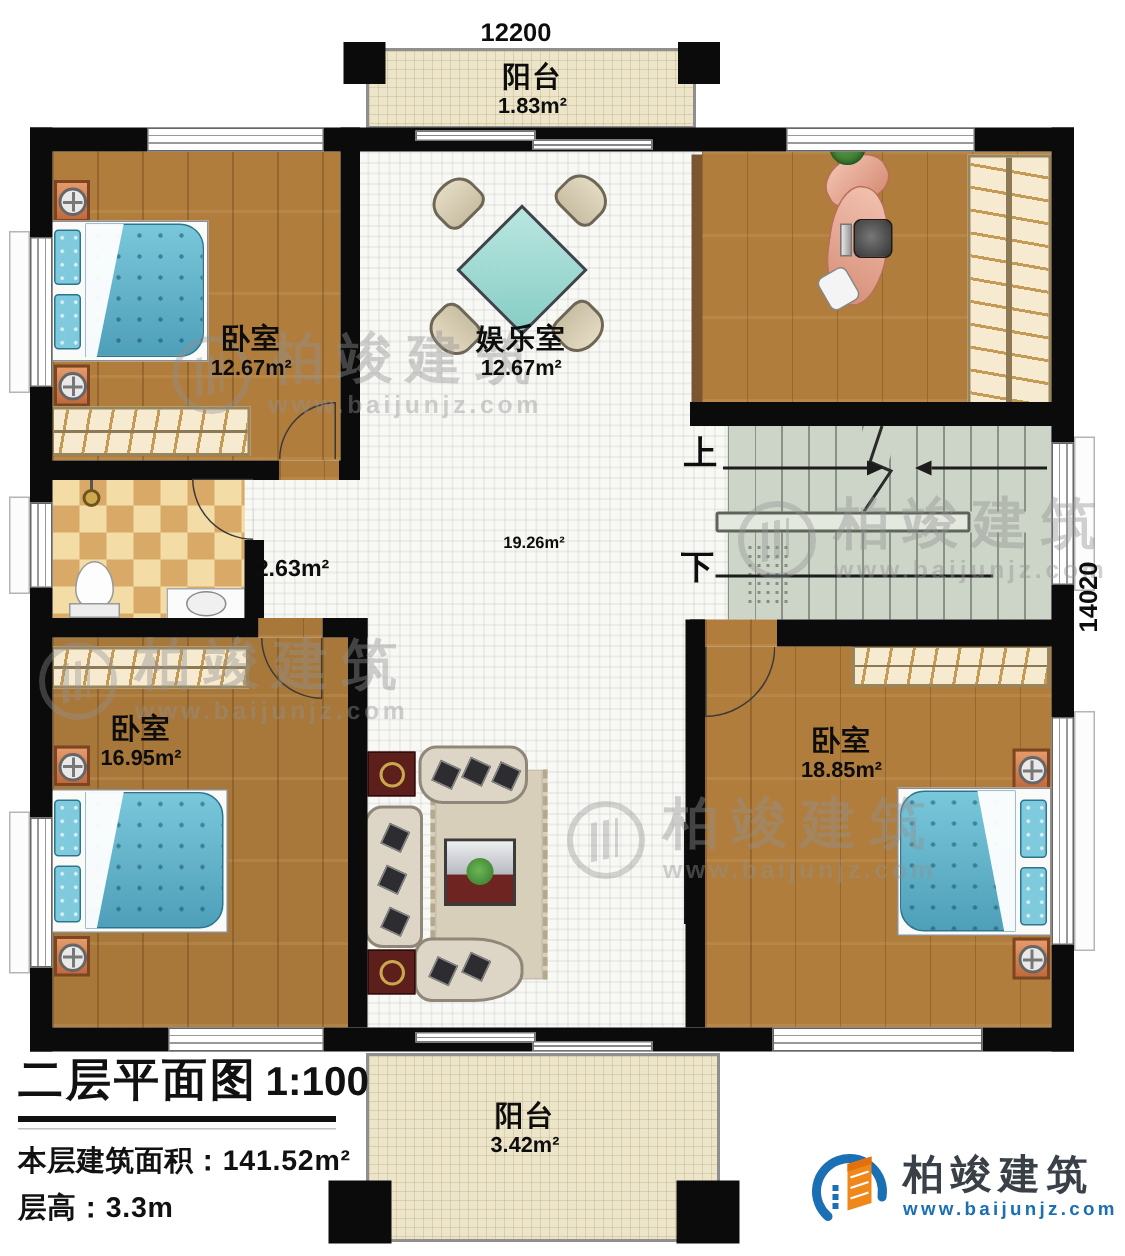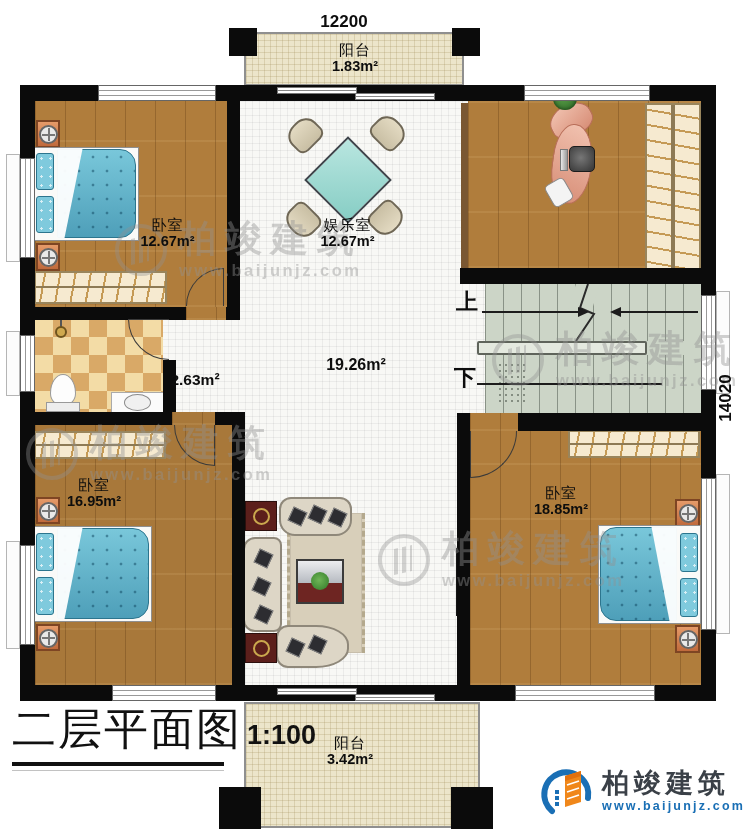--- a/index.html
+++ b/index.html
@@ -63,33 +63,33 @@
     background-size:14px 14px,100% 100%}
   .bed-fold{position:absolute;background:#fff;opacity:.95}
   .sofa{position:absolute;background:#ddd6c6;border:2px solid #8f887a;box-sizing:border-box;z-index:2}
   .cushion{position:absolute;width:13px;height:13px;background:#2d2d31;border:1px solid #888;transform:rotate(25deg)}
   .chair{position:absolute;width:33px;height:29px;background:linear-gradient(180deg,#e3dac2,#c9bfa4);
     border:2px solid #6f6755;border-radius:45% 45% 25% 25%;box-sizing:border-box;z-index:2}
   .side-table{position:absolute;background:#5c1f1b;border:1px solid #2c0f0d;box-sizing:border-box;z-index:2}
   .side-table::before{content:"";position:absolute;left:50%;top:50%;width:13px;height:13px;margin:-8px 0 0 -8px;border:2px solid #caa84e;border-radius:50%}
   
   .room-label{position:absolute;text-align:center;color:#0d0d0d;z-index:6}
-  .rn{display:block;font-size:15px;font-weight:400;letter-spacing:1px;line-height:1.15}
+  .rn{display:block;font-size:19px;font-weight:700;letter-spacing:1px;line-height:1.15}
   .ra{display:block;font-size:14.5px;font-weight:700}
   .stair-label{position:absolute;font-size:22px;font-weight:700;color:#0d0d0d;z-index:6;line-height:1}
   .dim{position:absolute;font-size:17px;font-weight:700;color:#0d0d0d;z-index:6;text-align:center}
   .wm{position:absolute;display:flex;align-items:center;gap:12px;color:rgba(145,145,145,.42);z-index:5;white-space:nowrap}
   .wm-icon{width:52px;height:52px;border:4px solid rgba(145,145,145,.38);border-radius:50%;position:relative;flex:none;box-sizing:border-box}
   .wm-icon::after{content:"";position:absolute;left:12px;top:9px;width:18px;height:26px;transform:skewY(-12deg);
     background:repeating-linear-gradient(90deg,rgba(145,145,145,.38) 0 4px,transparent 4px 8px)}
   .wm-big{font-size:37px;font-weight:700;letter-spacing:9px;line-height:1}
   .wm-url{font-size:16.5px;font-weight:700;letter-spacing:2.5px;margin-top:4px}
   .tb{position:absolute;left:12px;top:700px;z-index:6}
   .tb-row{display:flex;align-items:baseline;gap:5px}
-  .tb-title{font-size:44px;font-weight:400;letter-spacing:2px}
+  .tb-title{font-size:30px;font-weight:700;letter-spacing:2px}
   .tb-scale{font-size:27px;font-weight:700}
   .tb-line1{width:212px;height:4px;background:#111;margin-top:3px}
   .tb-line2{width:212px;height:1px;background:#c2c2c2;margin-top:4px}
   .tb-meta{font-size:19px;font-weight:700;margin-top:8px;letter-spacing:.5px}
   .logo{position:absolute;left:540px;top:764px;display:flex;align-items:center;gap:8px;z-index:6}
   .logo-texts{display:flex;flex-direction:column}
   .logo-name{font-size:27px;font-weight:700;color:#3a4047;letter-spacing:5px;line-height:1.05}
   .logo-url{font-size:12.5px;font-weight:700;color:#1a6fb5;letter-spacing:2.2px;margin-top:2px}
 </style>
 </head>
@@ -291,21 +291,21 @@
   <div class="room-label" style="left:290px;top:216px;width:115px">
     <span class="rn">娱乐室</span>
     <span class="ra">12.67m²</span>
   </div>
   <div class="room-label" style="left:495px;top:216px;width:170px">
   </div>
   <div class="room-label" style="left:155px;top:371px;width:80px">
     <span class="ra" style="font-size:15.5px">2.63m²</span>
   </div>
   <div class="room-label" style="left:306px;top:356px;width:100px">
-    <span class="ra" style="font-size:16px">19.26m²</span>
+    <span class="ra" style="font-size:11px">19.26m²</span>
   </div>
   <div class="room-label" style="left:38px;top:476px;width:112px">
     <span class="rn">卧室</span>
     <span class="ra">16.95m²</span>
   </div>
   <div class="room-label" style="left:505px;top:484px;width:112px">
     <span class="rn">卧室</span>
     <span class="ra">18.85m²</span>
   </div>
   <div class="room-label" style="left:295px;top:734px;width:110px">
@@ -316,20 +316,26 @@
   <div class="dim" style="left:294px;top:12px;width:100px">12200</div>
   <div class="dim" style="left:686px;top:388px;width:80px;transform:rotate(-90deg)">14020</div>
 
   <div class="tb">
     <div class="tb-row">
       <span class="tb-title">二层平面图</span>
       <span class="tb-scale">1:100</span>
     </div>
     <div class="tb-line1"></div>
     <div class="tb-line2"></div>
+    <div class="tb-meta">
+      <span>本层建筑面积：</span><span>141.52m²</span>
+    </div>
+    <div class="tb-meta" style="margin-top:5px">
+      <span>层高：</span><span>3.3m</span>
+    </div>
   </div>
 
   <div class="logo">
     <svg width="54" height="54" viewBox="0 0 54 54">
       <path d="M12 47 A 22 22 0 1 1 48 34" fill="none" stroke="#1a6fb5" stroke-width="6" stroke-linecap="round"></path>
       <polygon points="25,12 41,7 41,38 25,43" fill="#f0871a"></polygon>
       <polygon points="25,12 41,7 41,12 25,17" fill="#e2700d"></polygon>
       <line x1="27" y1="21" x2="39" y2="17" stroke="#fff" stroke-width="1.5"></line>
       <line x1="27" y1="28" x2="39" y2="24" stroke="#fff" stroke-width="1.5"></line>
       <line x1="27" y1="35" x2="39" y2="31" stroke="#fff" stroke-width="1.5"></line>

